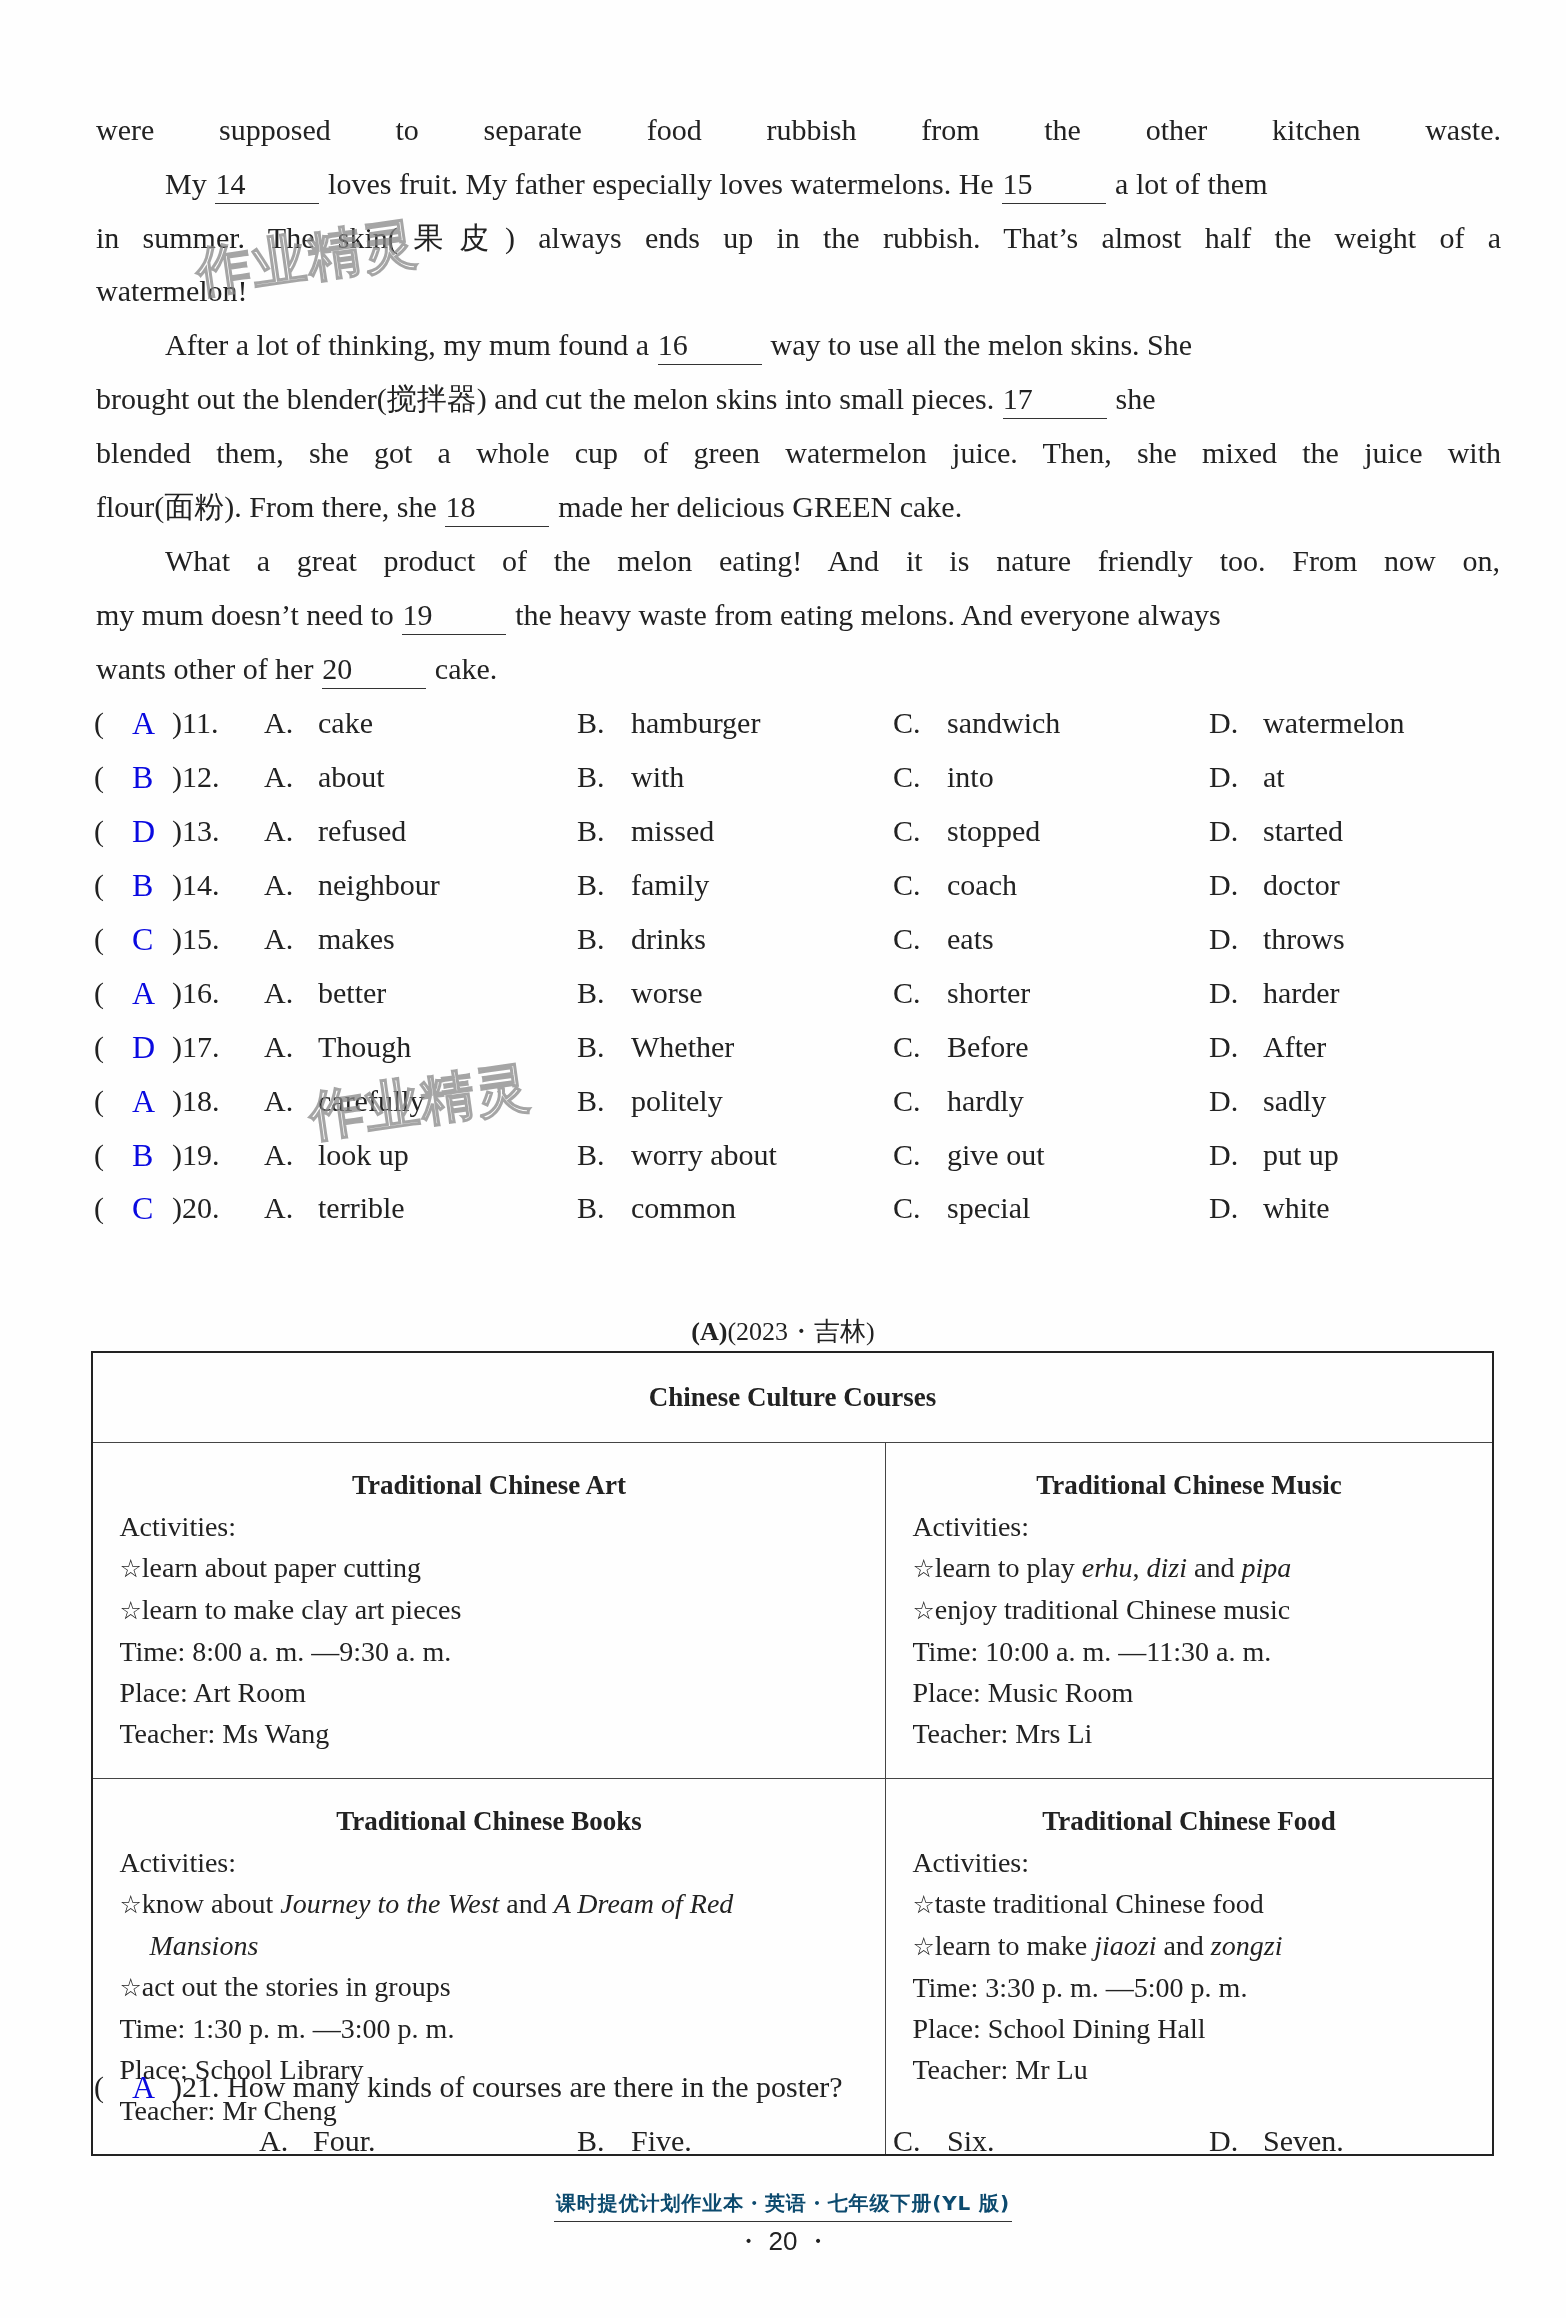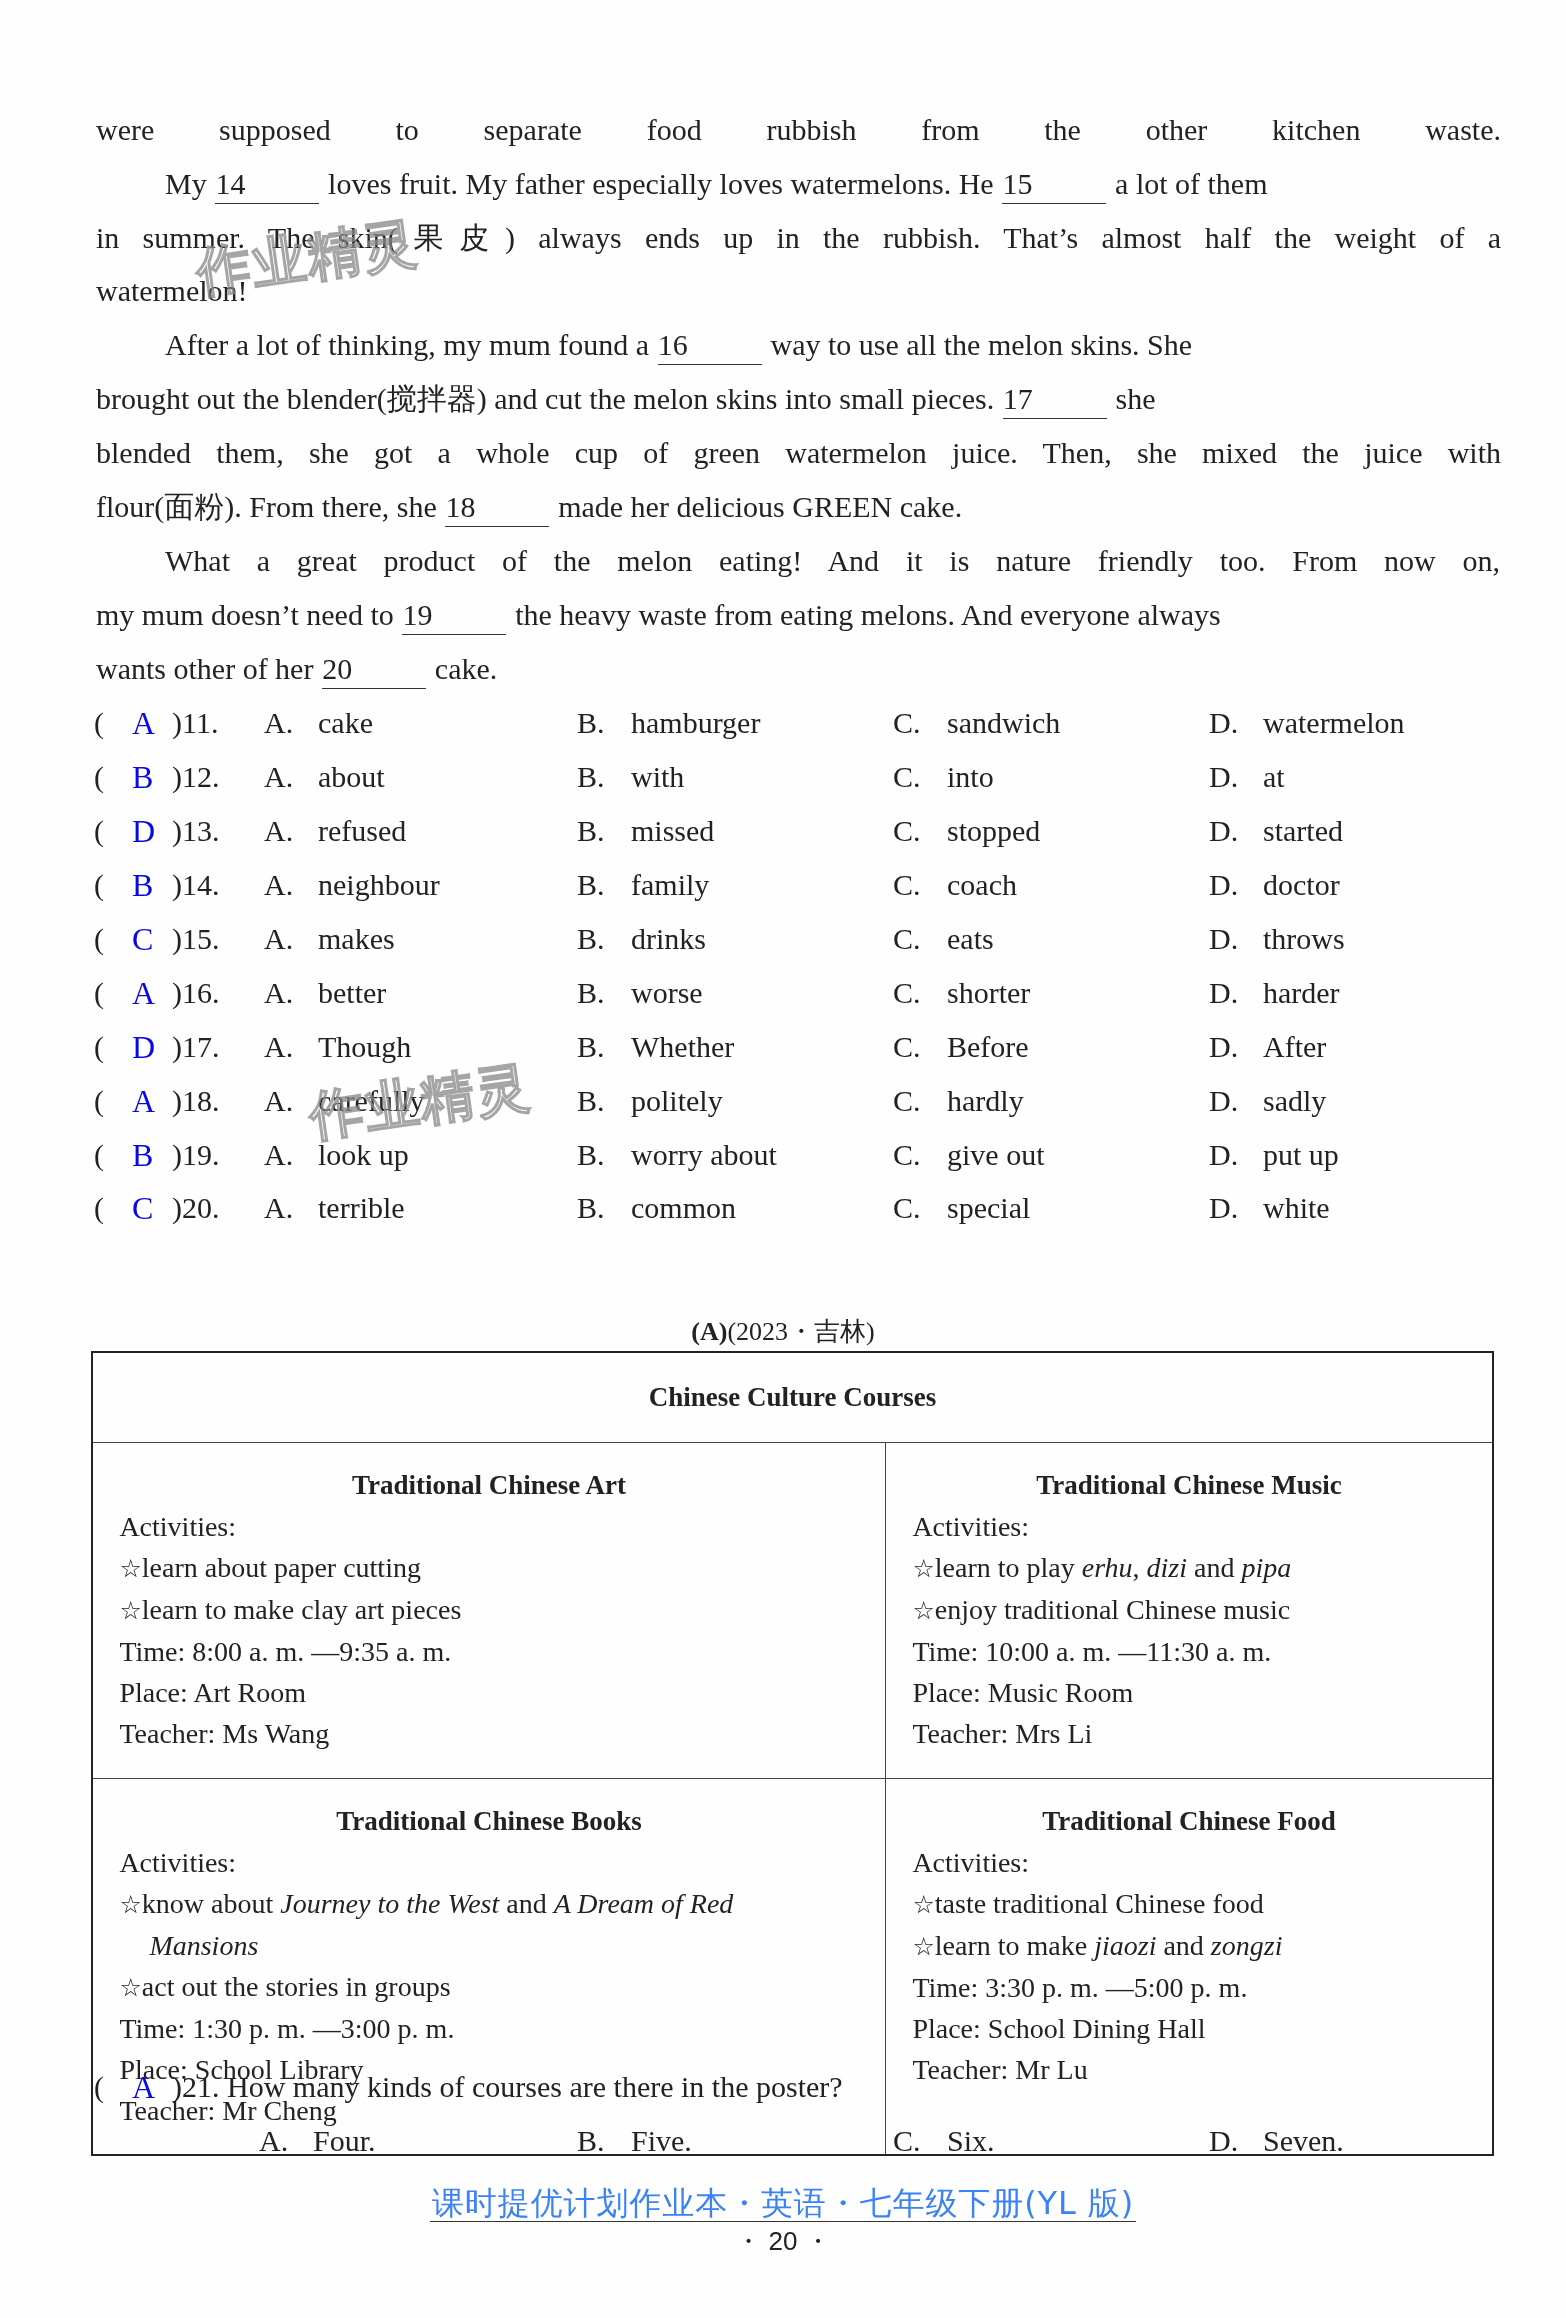--- a/index.html
+++ b/index.html
@@ -33,22 +33,22 @@
   .bot td.c1 { height:331px; }
   .q21 { position:absolute; left:94px; top:2060px; font-size:30px; line-height:54px; white-space:nowrap; width:1427px; height:54px; }
   .q21 .paren { position:absolute; left:0; }
   .q21 .ans { position:absolute; left:38px; color:#0a0ae0; font-size:32px; }
   .q21 .stem { position:absolute; left:78px; }
   .opts21 { position:absolute; top:2114px; left:94px; width:1427px; height:54px; font-size:30px; line-height:54px; white-space:nowrap; }
   .opts21 .opt { position:absolute; }
   .opts21 .oa { left:165px; } .opts21 .ob { left:483px; } .opts21 .oc { left:799px; } .opts21 .od { left:1115px; }
   .opts21 .ol { display:inline-block; width:54px; }
   .footer { position:absolute; left:0; width:1566px; top:2186px; text-align:center; }
-  .footer .book { display:inline-block; font-size:32px; line-height:35px; border-bottom:1.7px solid #333; padding:0 1.7px;
-                  font-family:"DejaVu Sans","Liberation Sans",sans-serif; color:#3b82f6; letter-spacing:0.9px; }
+  .footer .book { display:inline-block; font-size:20px; line-height:35px; border-bottom:1.7px solid #333; padding:0 1.7px;
+                  font-family:"DejaVu Sans","Liberation Sans",sans-serif; color:#0c4a6e; letter-spacing:0.9px;font-weight:bold; }
   .footer .pg { font-size:26px; line-height:38px; font-family:"Liberation Sans","DejaVu Sans",sans-serif; }
   .watermark { position:absolute; font-size:54px; font-family:"DejaVu Sans",sans-serif; font-weight:bold; color:transparent;
                -webkit-text-stroke:1.3px #888; opacity:0.75; transform:rotate(-8deg); letter-spacing:1.7px; pointer-events:none; }
   i { font-style:italic;margin-top:40px; }
 </style>
 </head>
 <body>
 
 <div class="page">
 
@@ -185,21 +185,21 @@
         <tr>
       <td colspan="2" class="poster-title">Chinese Culture Courses</td>
     </tr>
     <tr class="top">
       <td class="c1" style="width:760px;">
         <div class="cell">
           <h3>Traditional Chinese Art</h3>
           <div class="row">Activities:</div>
           <div class="row"><span class="star">☆</span><span>learn about paper cutting</span></div>
           <div class="row"><span class="star">☆</span><span>learn to make clay art pieces</span></div>
-          <div class="row"><span>Time: </span><span>8:00 a. m. —9:35 a. m.</span></div>
+          <div class="row"><span>Time: </span><span>8:00 a. m. —9:30 a. m.</span></div>
           <div class="row"><span>Place: </span><span>Art Room</span></div>
           <div class="row"><span>Teacher: </span><span>Ms Wang</span></div>
         </div>
       </td>
       <td class="c1">
         <div class="cell">
           <h3>Traditional Chinese Music</h3>
           <div class="row">Activities:</div>
           <div class="row"><span class="star">☆</span><span>learn to play </span><i>erhu</i><span>, </span><i>dizi</i><span> and </span><i>pipa</i></div>
           <div class="row"><span class="star">☆</span><span>enjoy traditional Chinese music</span></div>

